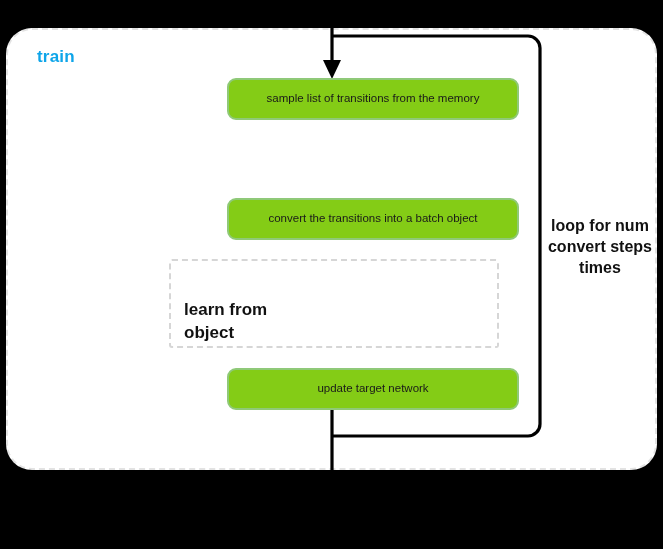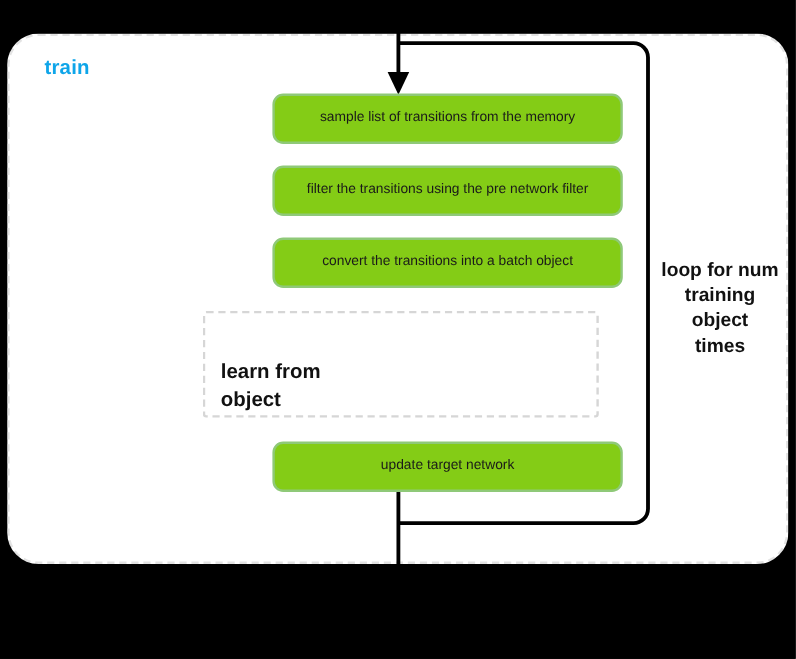--- a/index.html
+++ b/index.html
@@ -130,31 +130,28 @@
 
     <path d="M332,36 L528,36 A12,12 0 0 1 540,48 L540,424 A12,12 0 0 1 528,436 L332,436" stroke="#000000" stroke-width="3.2" fill="none" stroke-linecap="butt"></path>
 
     <path d="M332,409 L332,470" stroke="#000000" stroke-width="3.2" fill="none"></path>
   </svg>
 
   <div class="proc-box" id="box-sample">
     <span>sample list of transitions from the memory</span>
   </div>
 
-  <div class="proc-box" id="box-filter">
-    <span>filter the transitions using the pre network filter</span>
-  </div>
 
   <div class="proc-box" id="box-convert">
     <span>convert the transitions into a batch object</span>
   </div>
 
   <div id="learn-block">
     <div id="learn-title"><span>learn from</span><br><span>object</span></div>
   </div>
 
   <div class="proc-box" id="box-update">
     <span>update target network</span>
   </div>
 
-  <div id="loop-caption"><span>loop for num</span><br><span>training object</span><br><span>times</span></div>
+  <div id="loop-caption"><span>loop for num</span><br><span>convert steps</span><br><span>times</span></div>
 
 </div>
 
 </body></html>

